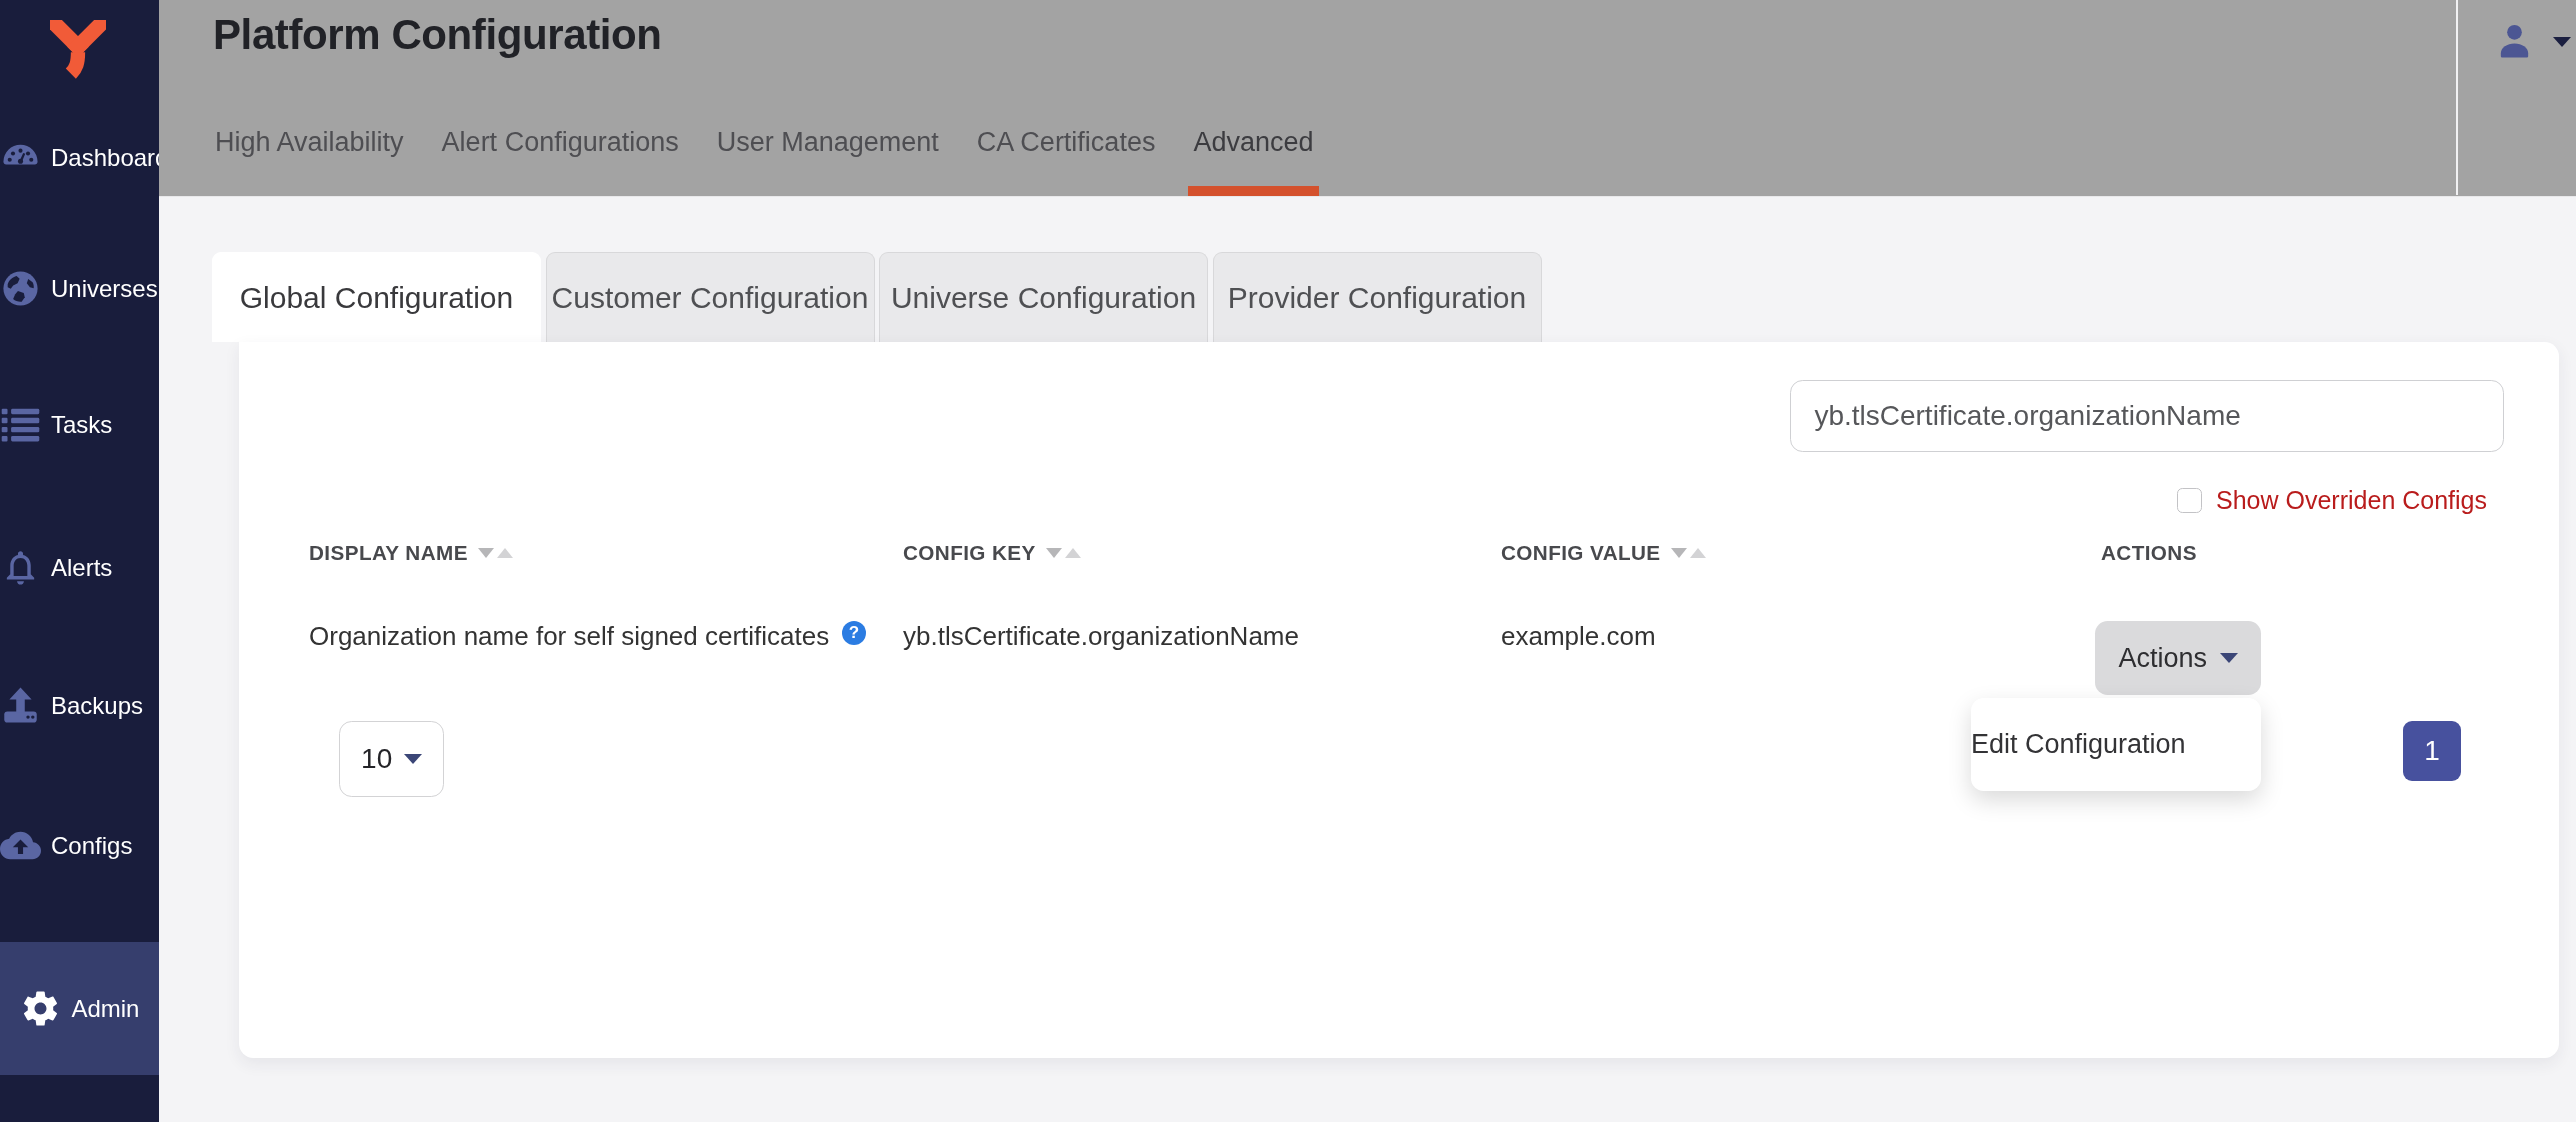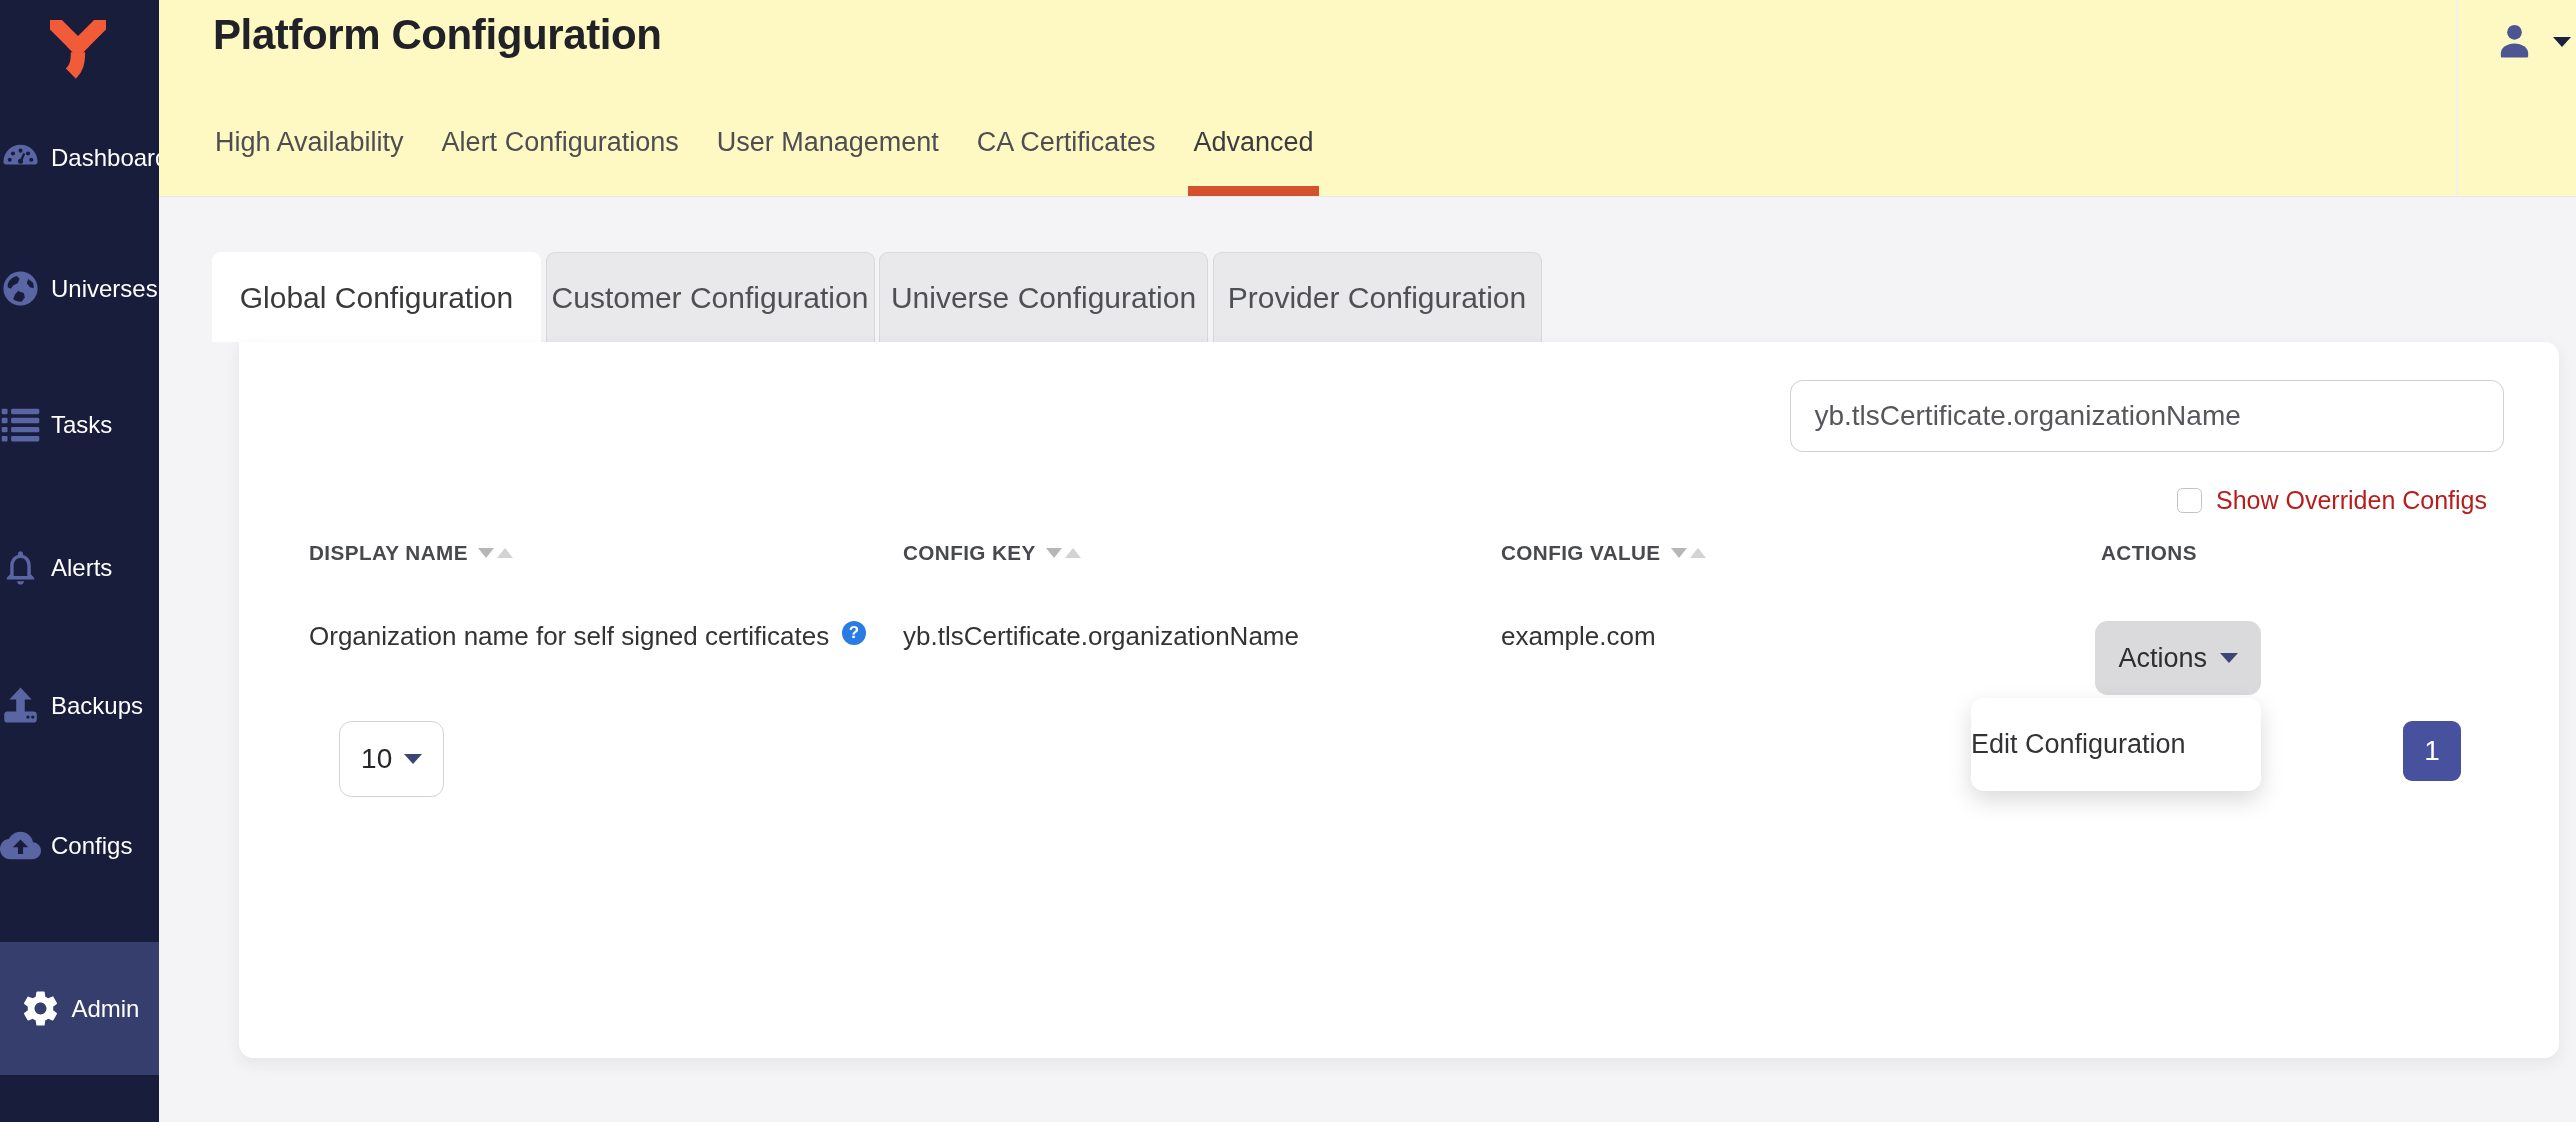--- a/index.html
+++ b/index.html
@@ -19,21 +19,21 @@
     color:#ffffff; font-size:24px; cursor:pointer;
   }
   .nav-item svg { display:block; }
   .nav-item.active {
     top:942px; height:133px; justify-content:center; gap:10.8px;
     background:#363e6d;
   }
   
   .header {
     position:absolute; left:159px; top:0; width:2417px; height:197px;
-    background:#fef9c3; border-bottom:1.8px solid #e8e8ea;
+    background:#a3a3a3; border-bottom:1.8px solid #e8e8ea;
   }
   .page-title { position:absolute; left:54px; top:10.8px; font-size:42px; font-weight:800; color:#212227; letter-spacing:-0.4px; }
   .header-tabs { position:absolute; left:56px; top:127px; display:flex; gap:38px; }
   .header-tab { position:relative; font-size:27px; color:#4e4e52; padding-bottom:38px; cursor:pointer; }
   .header-tab.active { color:#3c3c40; }
   .header-tab.active::after {
     content:""; position:absolute; left:-5.4px; right:-5.4px; bottom:0; height:10px; background:#d4512d;
   }
   .user-divider { position:absolute; left:2297px; top:0; width:1.8px; height:195px; background:#f1f1f3; }
   .user-area { position:absolute; left:2335px; top:20px; display:flex; align-items:center; gap:18px; cursor:pointer; }

